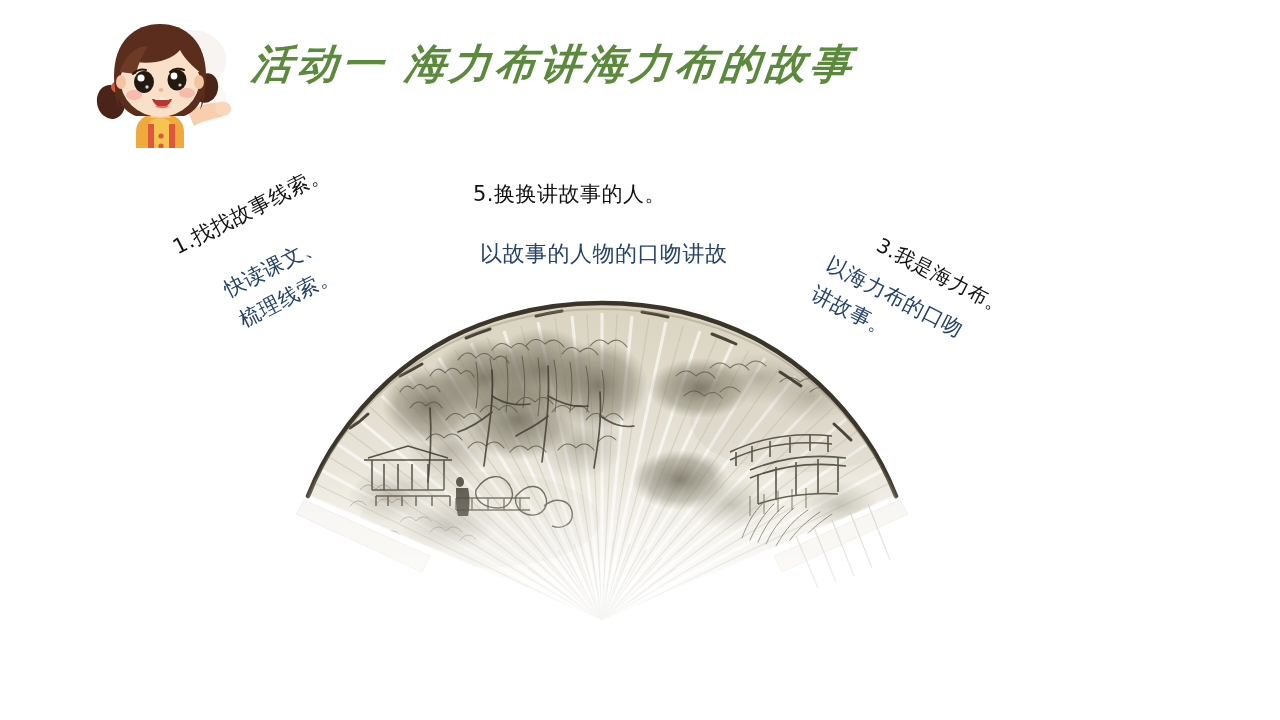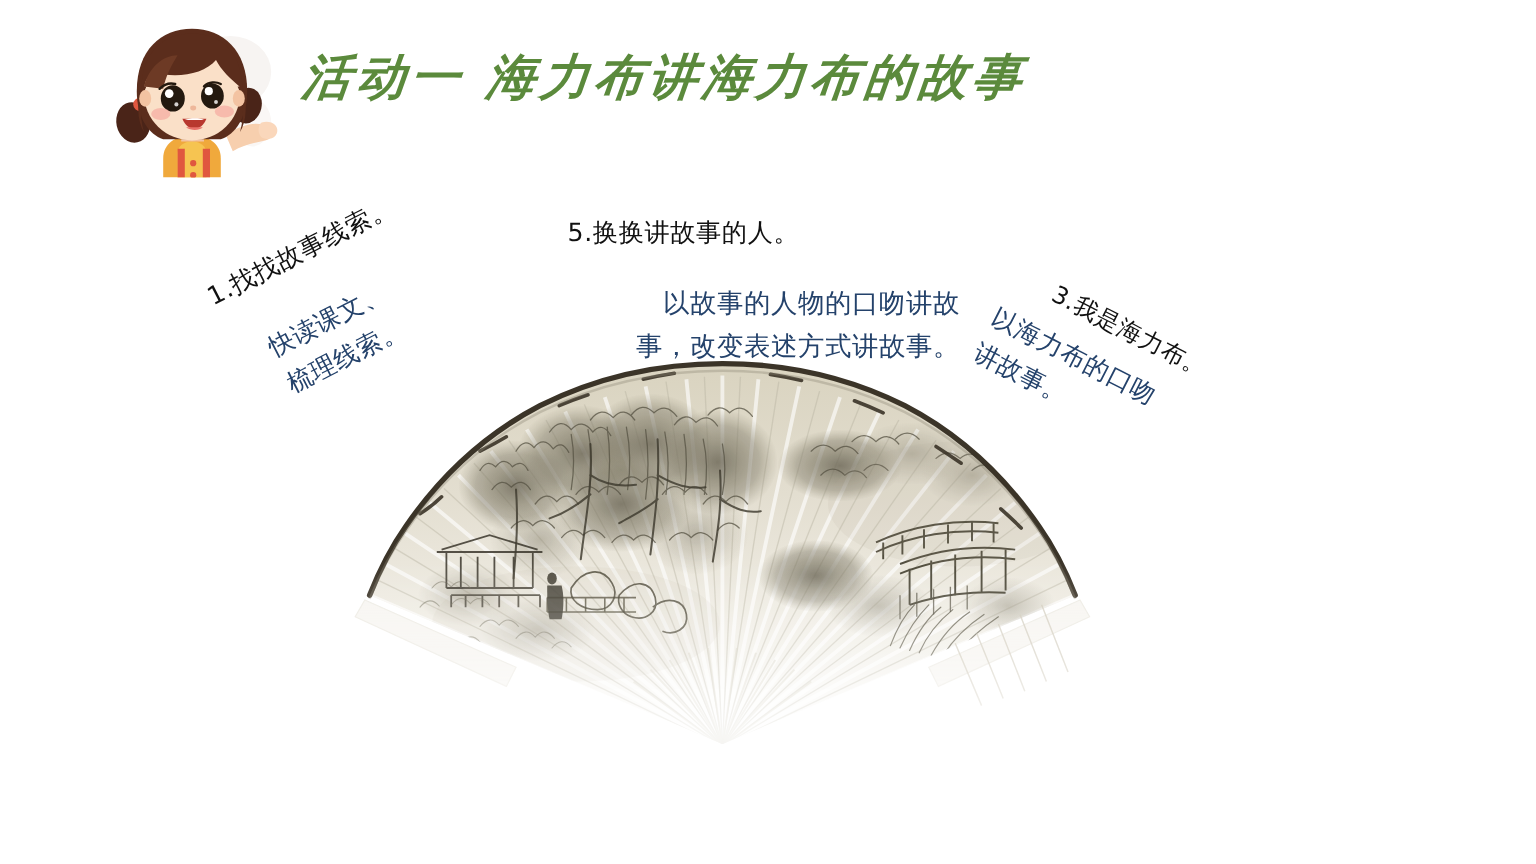--- a/index.html
+++ b/index.html
@@ -55,21 +55,20 @@
   }
 
   #center-body {
     position: absolute;
     left: 480px; top: 236px;
     width: 320px;
     font-size: 22px;
     line-height: 36px;
     color: #24426b;
     letter-spacing: 0.5px;
-    text-align: right;
   }
   #center-body .ln { display:block; white-space: nowrap; }
 
   
   #left-block {
     position: absolute;
     left: 168px; top: 236px;
     width: 250px;
     transform: rotate(-27deg);
     transform-origin: 0 0;
@@ -194,21 +193,20 @@
   <div class="sub">
     <span class="ln">快读课文、</span>
     <span class="ln">梳理线索。</span>
   </div>
 </div>
 
 <div id="center-heading">5.换换讲故事的人。</div>
 
 <div id="center-body">
   <span class="ln">以故事的人物的口吻讲故</span>
-  <span class="ln">事，改变表述方式讲故事。</span>
 </div>
 
 <div id="right-block">
   <div class="hd">3.我是海力布。</div>
   <div class="sub">
     <span class="ln">以海力布的口吻</span>
     <span class="ln">讲故事。</span>
   </div>
 </div>
 

